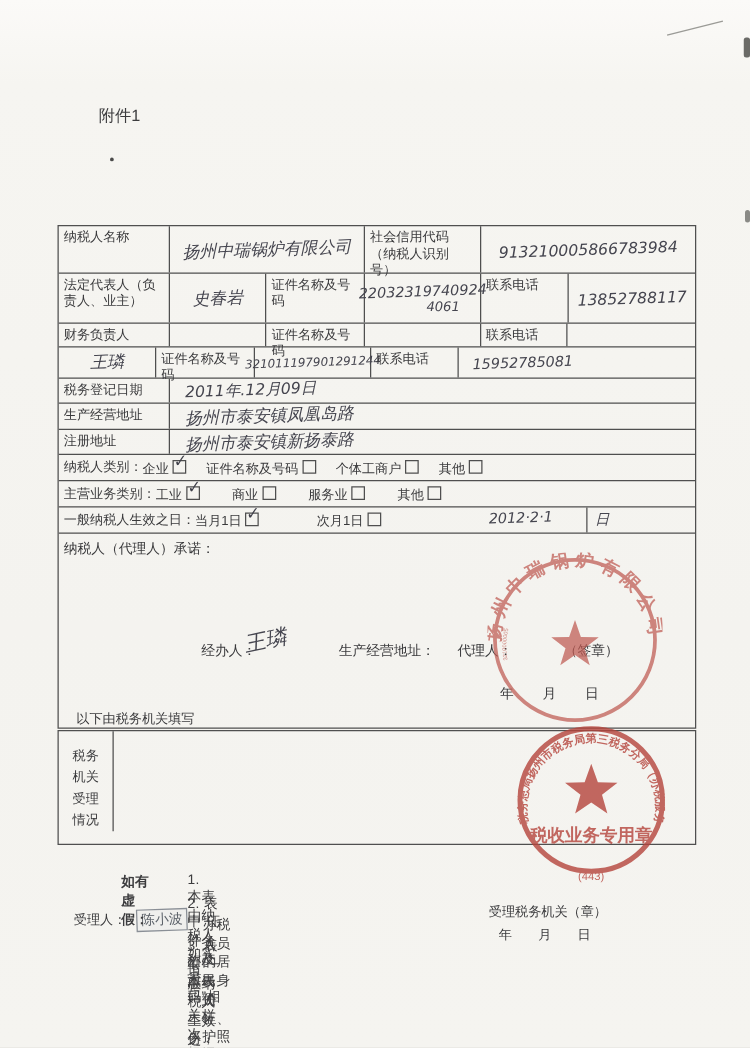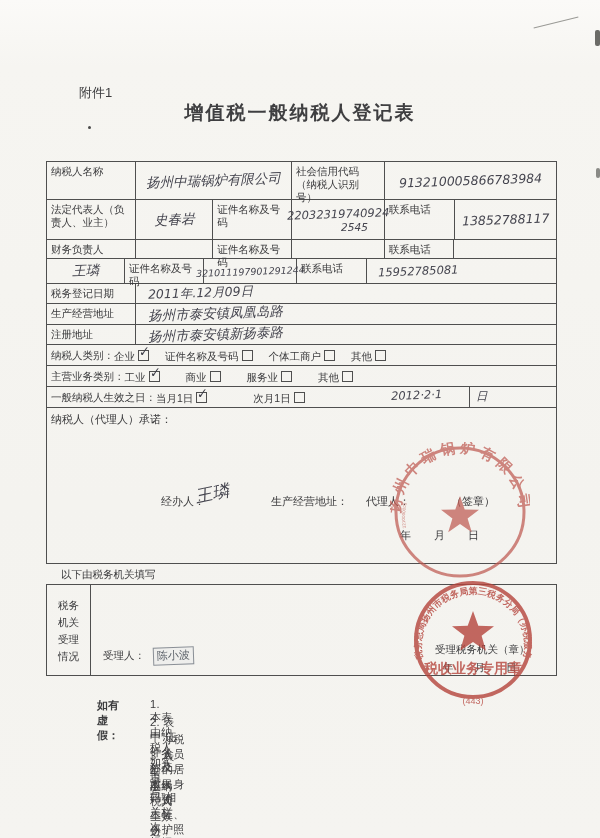--- a/index.html
+++ b/index.html
@@ -10,42 +10,42 @@
   }
   .attachment{position:absolute;left:79px;top:84px;font-size:13px;font-weight:normal;color:#3c3c3e;}
   .title{position:absolute;left:0;top:100px;width:600px;text-align:center;margin:0;
     font-size:19px;font-weight:bold;letter-spacing:2px;color:#3f3f41;}
   .dot{position:absolute;left:88px;top:126px;width:3px;height:3px;border-radius:50%;background:#4a4a4a;}
   .artifact-line{position:absolute;left:533px;top:22px;width:46px;height:1px;background:#9a9a96;transform:rotate(-14deg);}
   .edge-mark1{position:absolute;left:595px;top:30px;width:5px;height:16px;background:#6b6b67;border-radius:2px;}
   .edge-mark2{position:absolute;left:596px;top:168px;width:4px;height:10px;background:#8a8a86;border-radius:2px;}
 
   .tbl{position:absolute;border:1px solid #4f4f4f;box-sizing:border-box;background:transparent;}
-  .tbl.main{left:46px;top:161px;width:511px;height:403px;display:flex;flex-direction:column;}
+  .tbl.main{left:46px;top:180px;width:511px;height:403px;display:flex;flex-direction:column;}
   .row{display:flex;border-bottom:1px solid #4f4f4f;box-sizing:border-box;position:relative;flex:none;}
   .row.last{border-bottom:none;text-align:right;}
   .cell{box-sizing:border-box;border-right:1px solid #4f4f4f;padding:3px 4px;display:flex;align-items:flex-start;position:relative;}
   .cell.end{border-right:none;}
   .cell.hwc{align-items:center;justify-content:center;padding:0 2px;}
   .cell.col{flex-direction:column;justify-content:center;align-items:center;}
   .cell.wide{flex:1;align-items:center;}
   .lbl{font-size:10.5px;color:#3a3a3c;line-height:13px;}
   .hw{font-family:"DejaVu Sans",sans-serif;font-style:italic;color:#45454f;}
   .hw.rot{transform:rotate(-2deg);}
   .sz14{font-size:13.5px;}
   .sz13{font-size:12.5px;}
   .sz12{font-size:11.5px;}
   .sz11{font-size:10.5px;}
   .sz10{font-size:9.5px;}
   .cb{display:inline-block;width:9px;height:9px;border:1px solid #4f4f4f;margin-left:3px;position:relative;vertical-align:-1px;}
   .cb.on::after{content:"✓";position:absolute;left:0px;top:-7px;font-size:13px;color:#3e3e48;
     font-family:"DejaVu Sans",sans-serif;transform:rotate(-8deg) skewX(-8deg);}
   .opt{margin-right:16px;white-space:nowrap;}
   .section-note{position:absolute;left:49px;top:568px;font-size:10.5px;color:#3a3a3c;margin-left:12px;}
-  .tbl.accept{left:46px;top:584px;width:511px;height:92px;display:flex;}
+  .tbl.accept{left:46px;top:584px;width:511px;height:92px;display:flex;flex-direction:column;}
   .accept-side{width:44px;border-right:1px solid #4f4f4f;box-sizing:border-box;padding-top:12px;text-align:center;}
   .accept-side .lbl{display:block;line-height:17px;}
   .accept-main{flex:1;position:relative;}
   .accepter{position:absolute;left:12px;top:62px;font-size:10.5px;}
   .name-stamp{display:inline-block;margin-left:8px;border:1px solid #8a8f96;color:#5a6068;padding:0 3px 1px 3px;
     font-size:11px;transform:rotate(-2deg);background:rgba(210,215,220,0.15);}
   .authority-label{position:absolute;left:344px;top:58px;font-size:10.5px;}
   .accept-date{position:absolute;left:352px;top:76px;font-size:10.5px;}
 
   .promise-block{flex:1;position:relative;padding:0;}
@@ -74,21 +74,20 @@
   .eff-day{position:absolute;left:429px;top:2px;}
 </style>
 </head>
 <body>
 
 <div class="paper">
   <div class="artifact-line"></div>
   <div class="edge-mark1"></div>
   <div class="edge-mark2"></div>
   <div class="attachment">附件1</div>
-  <h1 class="title">增值税一般纳税人登记表</h1>
   <div class="dot"></div>
 
   <div class="tbl main">
 
     <div class="row" style="height:38px">
       <div class="cell" style="width:89px">
         <span class="lbl">纳税人名称</span>
       </div>
       <div class="cell hwc" style="width:157px">
         <span class="hw sz14 rot">扬州中瑞锅炉有限公司</span>
@@ -106,21 +105,21 @@
         <span class="lbl">法定代表人（负责人、业主）</span>
       </div>
       <div class="cell hwc" style="width:78px">
         <span class="hw sz14 rot">史春岩</span>
       </div>
       <div class="cell" style="width:79px">
         <span class="lbl">证件名称及号码</span>
       </div>
       <div class="cell hwc col" style="width:93px">
         <span class="hw sz12 rot">22032319740924</span>
-        <span class="hw sz11" style="align-self:flex-end;margin-right:14px">2545</span>
+        <span class="hw sz11" style="align-self:flex-end;margin-right:14px">4061</span>
       </div>
       <div class="cell" style="width:70px">
         <span class="lbl">联系电话</span>
       </div>
       <div class="cell hwc end" style="width:102px">
         <span class="hw sz13 rot">13852788117</span>
       </div>
     </div>
 
     <div class="row" style="height:19px">

